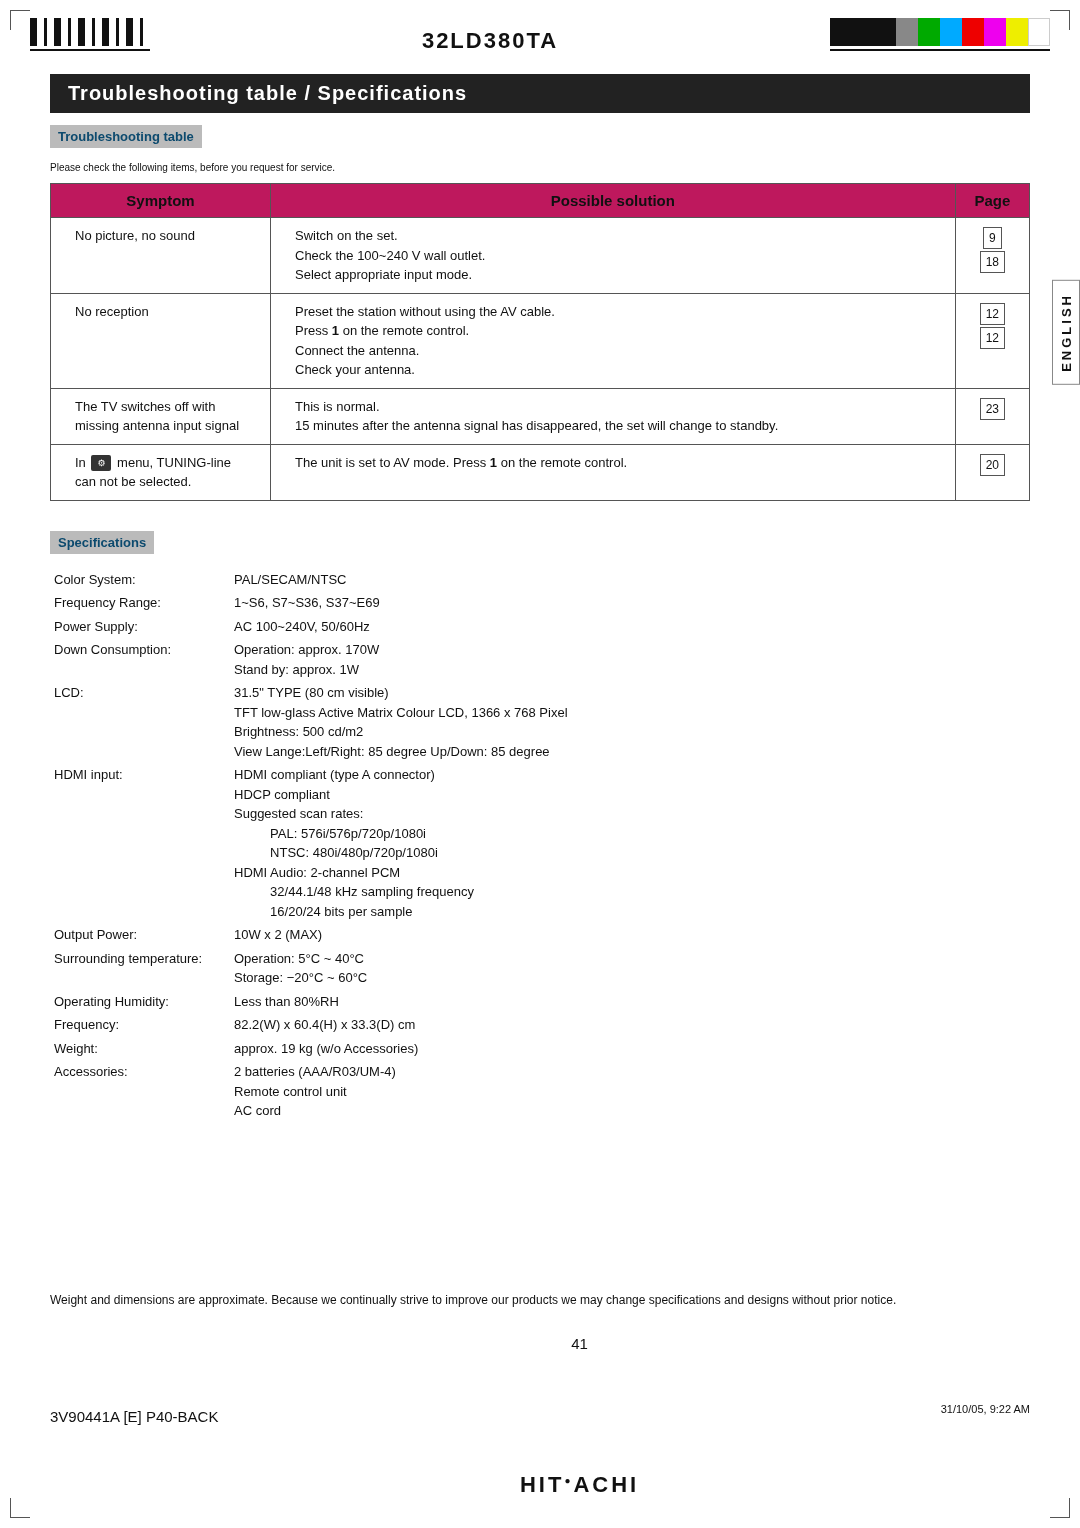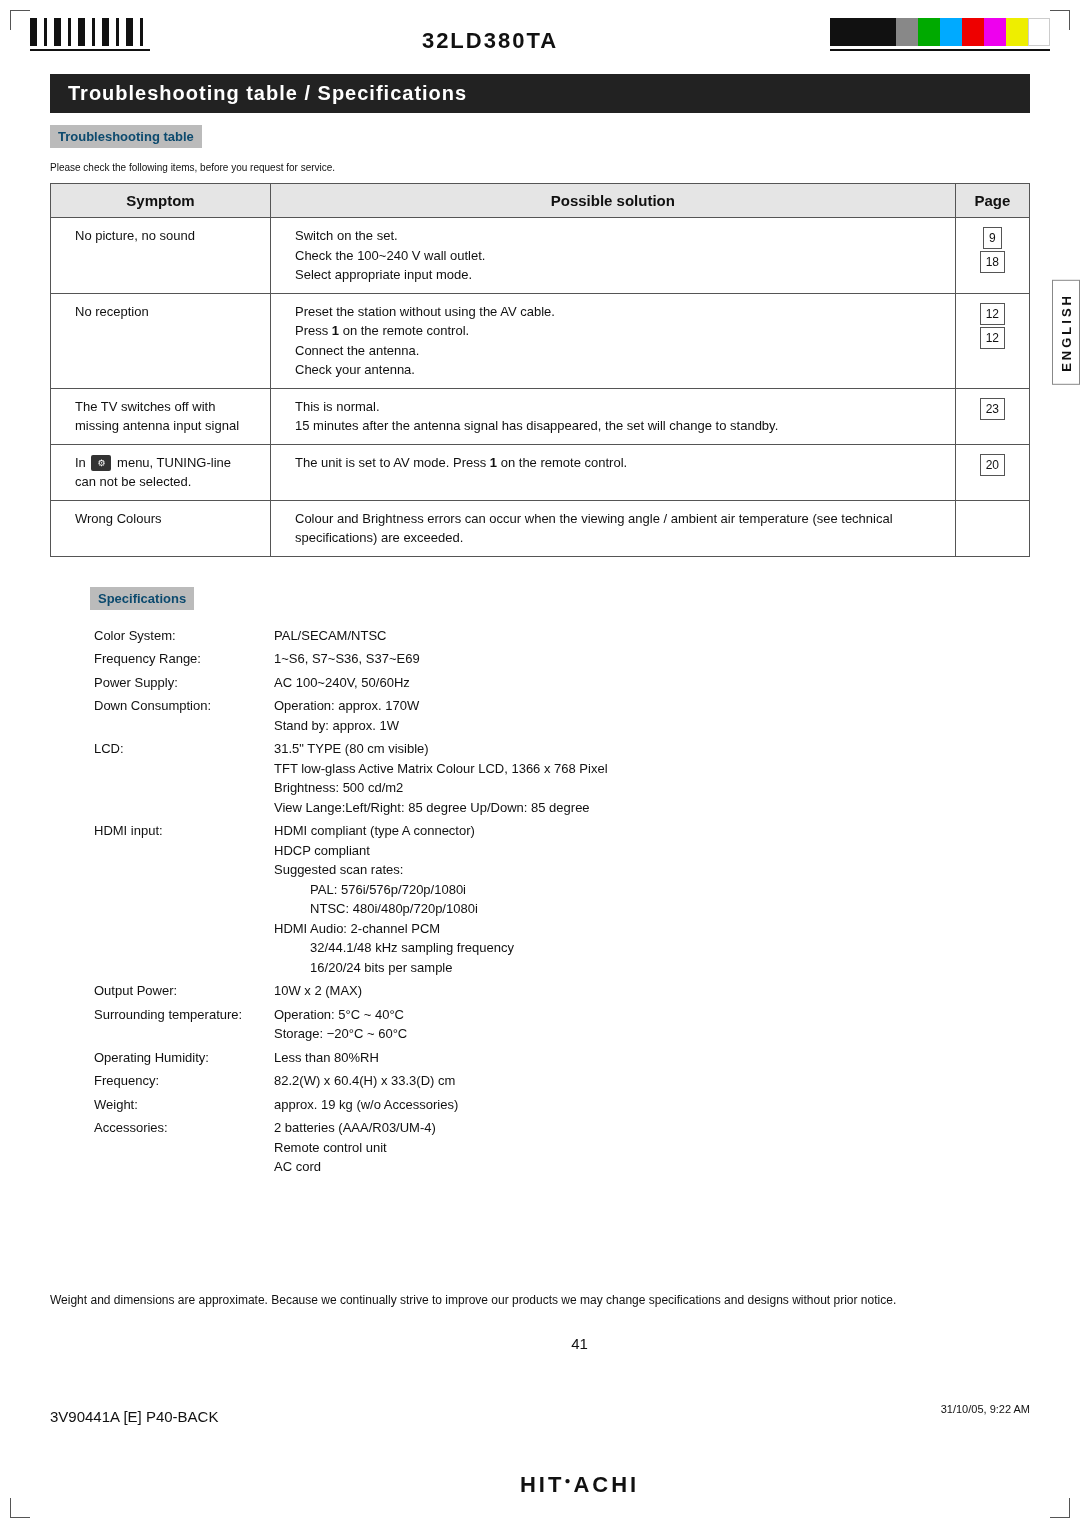--- a/index.html
+++ b/index.html
@@ -101,21 +101,21 @@
       width: 100%;
       border-collapse: collapse;
       margin-bottom: 30px;
       border: 1px solid #555;
     }
     .trouble-table th {
       border: 1px solid #555;
       padding: 8px 12px;
       font-size: 15px;
       font-weight: bold;
-      background: #e5e5e5;
+      background: #be185d;
     }
     .trouble-table th.symptom-col {
       width: 220px;
     }
     .trouble-table th.solution-col {
       width: auto;
     }
     .trouble-table th.page-col {
       width: 60px;
       text-align: center;
@@ -135,21 +135,20 @@
       display: inline-block;
       border: 1px solid #555;
       padding: 1px 5px;
       font-size: 12px;
       margin: 1px 0;
     }
 
     
     .specs-section {
       margin-top: 10px;
-      margin-left: 40px;
     }
     .specs-table {
       width: 100%;
       border-collapse: collapse;
     }
     .specs-table td {
       padding: 2px 4px;
       vertical-align: top;
       font-size: 13px;
       line-height: 1.5;
@@ -347,27 +346,20 @@
           In <span style="display:inline-block;width:20px;height:16px;background:#333;border-radius:2px;vertical-align:middle;margin:0 2px;font-size:9px;color:#fff;text-align:center;line-height:16px;">⚙</span> menu, TUNING-line can not be selected.
         </td>
         <td>
           The unit is set to AV mode. Press <b>1</b> on the remote control.
         </td>
         <td class="page-col">
           <div class="page-box">20</div>
         </td>
       </tr>
 
-      <tr>
-        <td>Wrong Colours</td>
-        <td>
-          Colour and Brightness errors can occur when the viewing angle / ambient air temperature (see technical specifications) are exceeded.
-        </td>
-        <td class="page-col"></td>
-      </tr>
     </tbody>
   </table>
 
   <div class="specs-section">
     <div class="subsection-wrapper">
       <div class="subsection-heading">Specifications</div>
     </div>
     <table class="specs-table">
       <tbody>
         <tr>

